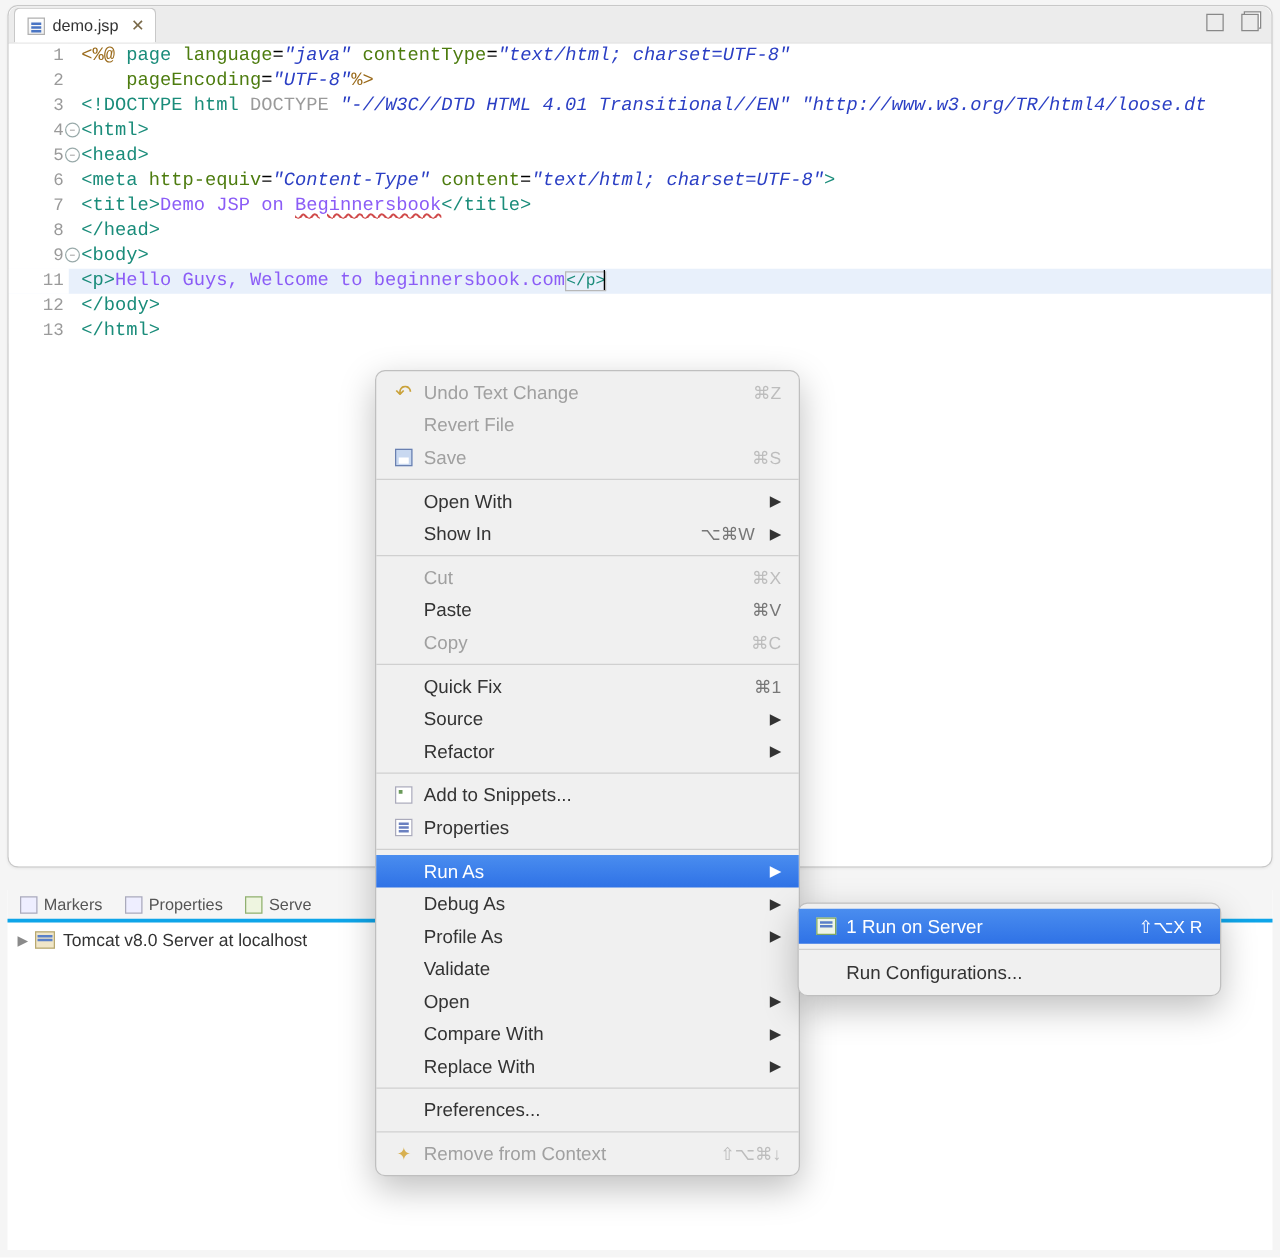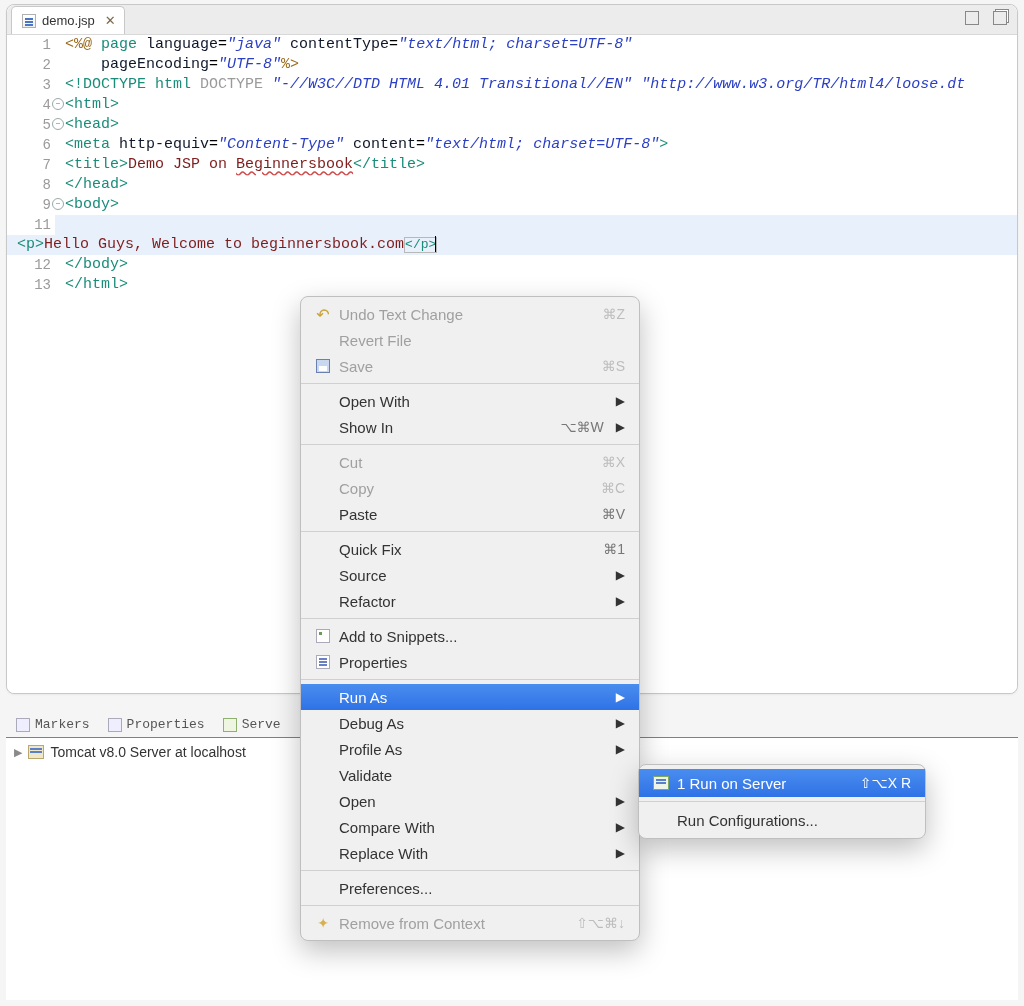--- a/index.html
+++ b/index.html
@@ -108,57 +108,56 @@
   font-size:9px;
   line-height:10px;
   text-align:center;
   color:#888;
 }
 .code-line {
   padding-left: 10px;
   white-space: pre;
   flex: 1;
 }
-.hl-line { background:#e8f0fb;flex-direction:column;}
+.hl-line { background:#e8f0fb;}
 .cursor-bar {
   display:inline-block;
   width:1px; height:16px;
   background:#000;
   vertical-align:middle;
   margin-left:-1px;
 }
 
 
 .c-tag{color:#1a8c7a;}
-.c-attr{color:#0f172a;}
+.c-attr{color:#4d7c0f;}
 .c-str{color:#2b3fc4; font-style:italic;}
 .c-doctype{color:#1a8c7a;}
 .c-pub{color:#9a9a9a;}
-.c-text{color:#7f1d1d;}
+.c-text{color:#8b5cf6;}
 .c-delim{color:#9a6a1a;}
 .wavy{ text-decoration: underline wavy #d04a4a; text-underline-offset: 2px;}
 .box-close{ display:inline-block; border:1px solid #b8b8b8; padding:0 0px; font-size:13px; line-height:14px; color:#1a8c7a; margin-right:-1px;}
 
 
 .bottom-panel{
   position:absolute;
   left:6px; right:6px;
   top: 712px;
   bottom: 6px;
   background:#fff;
 }
 .bottom-tabs{
   height:26px;
   display:flex;
   align-items:center;
   gap: 6px;
   padding-left:4px;
   background:#f5f5f5;
-  border-bottom:1px solid #0ea5e9;
-  font-family:Liberation Mono, monospace;
+  border-bottom:3px solid #0ea5e9;
 }
 .btab{
   display:flex;
   align-items:center;
   gap:5px;
   font-size:13px;
   color:#555;
   padding:0 6px;
 }
 .btab .bicon{width:14px;height:14px;border:1px solid #aab; background:#eef;}
@@ -206,29 +205,28 @@
   background:linear-gradient(#4a8def,#2f72e6);
   color:#fff;
 }
 .ctx-item.selected .sub-arrow{color:#fff;}
 
 
 .sub-menu{
   position:absolute;
   left:638px;
   top:722px;
-  width:288px;
+  width:339px;
   background:#f0f0f0;
   border:1px solid #bfbfbf;
   border-radius:8px;
   box-shadow:0 10px 28px rgba(0,0,0,0.25);
   padding:4px 0;
   z-index:11;
   font-size:15px;
-  margin-top:42px;
 }
 .sub-menu .ctx-item{height:28px;}
 .sub-menu .ctx-item.selected .shortcut{color:#fff;}
 
 
 .ic-undo{color:#caa23a;font-size:16px;}
 .ic-save{width:14px;height:14px;background:#c8d8f0;border:1px solid #6a80b0;position:relative;}
 .ic-save:after{content:"";position:absolute;left:2px;right:2px;bottom:1px;height:5px;background:#fff;}
 .ic-snip{width:14px;height:14px;background:#fff;border:1px solid #aab;position:relative;}
 .ic-snip:before{content:"";position:absolute;left:2px;top:2px;width:3px;height:3px;background:#6a9a5a;}
@@ -371,29 +369,29 @@
       <span>Show In</span>
     <span class="shortcut">⌥⌘W</span>
     <span class="sub-arrow withsc">▶</span>
   </div>
   <div class="ctx-sep"></div>
   <div class="ctx-item disabled">
     <span class="spacer"></span>
       <span>Cut</span>
     <span class="shortcut">⌘X</span>
   </div>
+  <div class="ctx-item">
+    <span class="spacer"></span>
+      <span>Paste</span>
+    <span class="shortcut">⌘V</span>
+  </div>
   <div class="ctx-item disabled">
     <span class="spacer"></span>
       <span>Copy</span>
     <span class="shortcut">⌘C</span>
-  </div>
-  <div class="ctx-item">
-    <span class="spacer"></span>
-      <span>Paste</span>
-    <span class="shortcut">⌘V</span>
   </div>
   <div class="ctx-sep"></div>
   <div class="ctx-item">
     <span class="spacer"></span>
       <span>Quick Fix</span>
     <span class="shortcut">⌘1</span>
   </div>
   <div class="ctx-item">
     <span class="spacer"></span>
       <span>Source</span>

